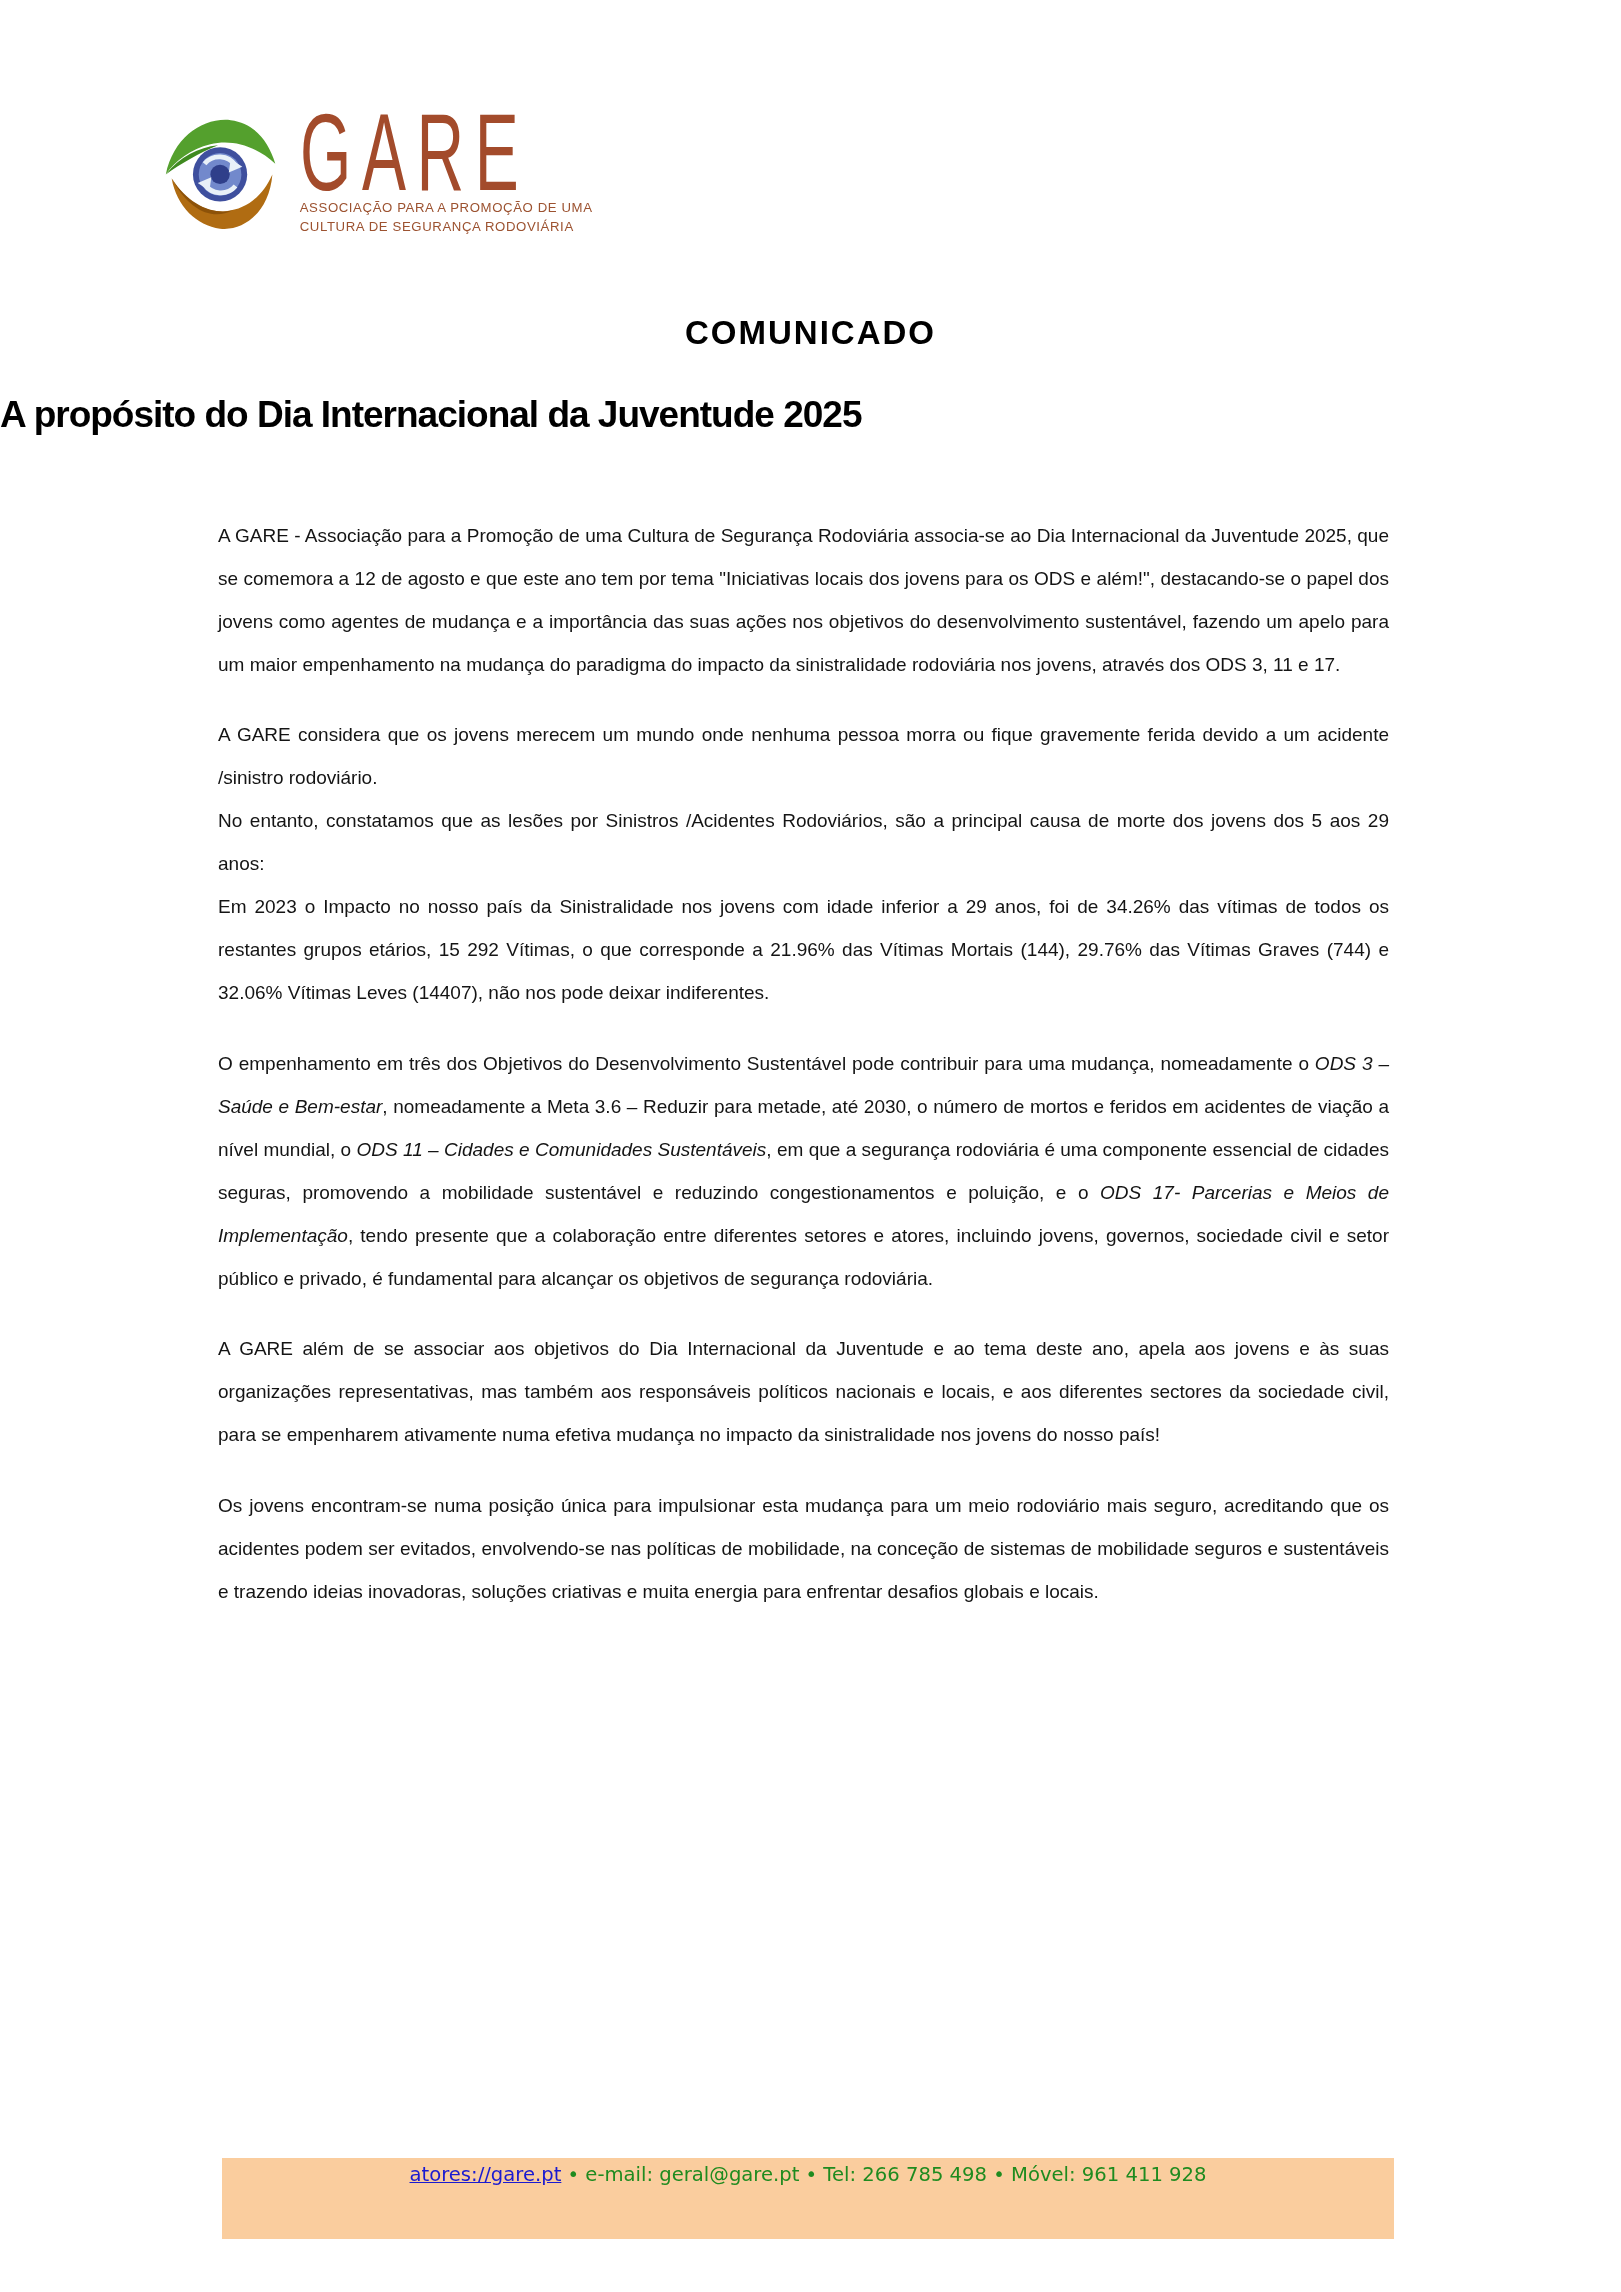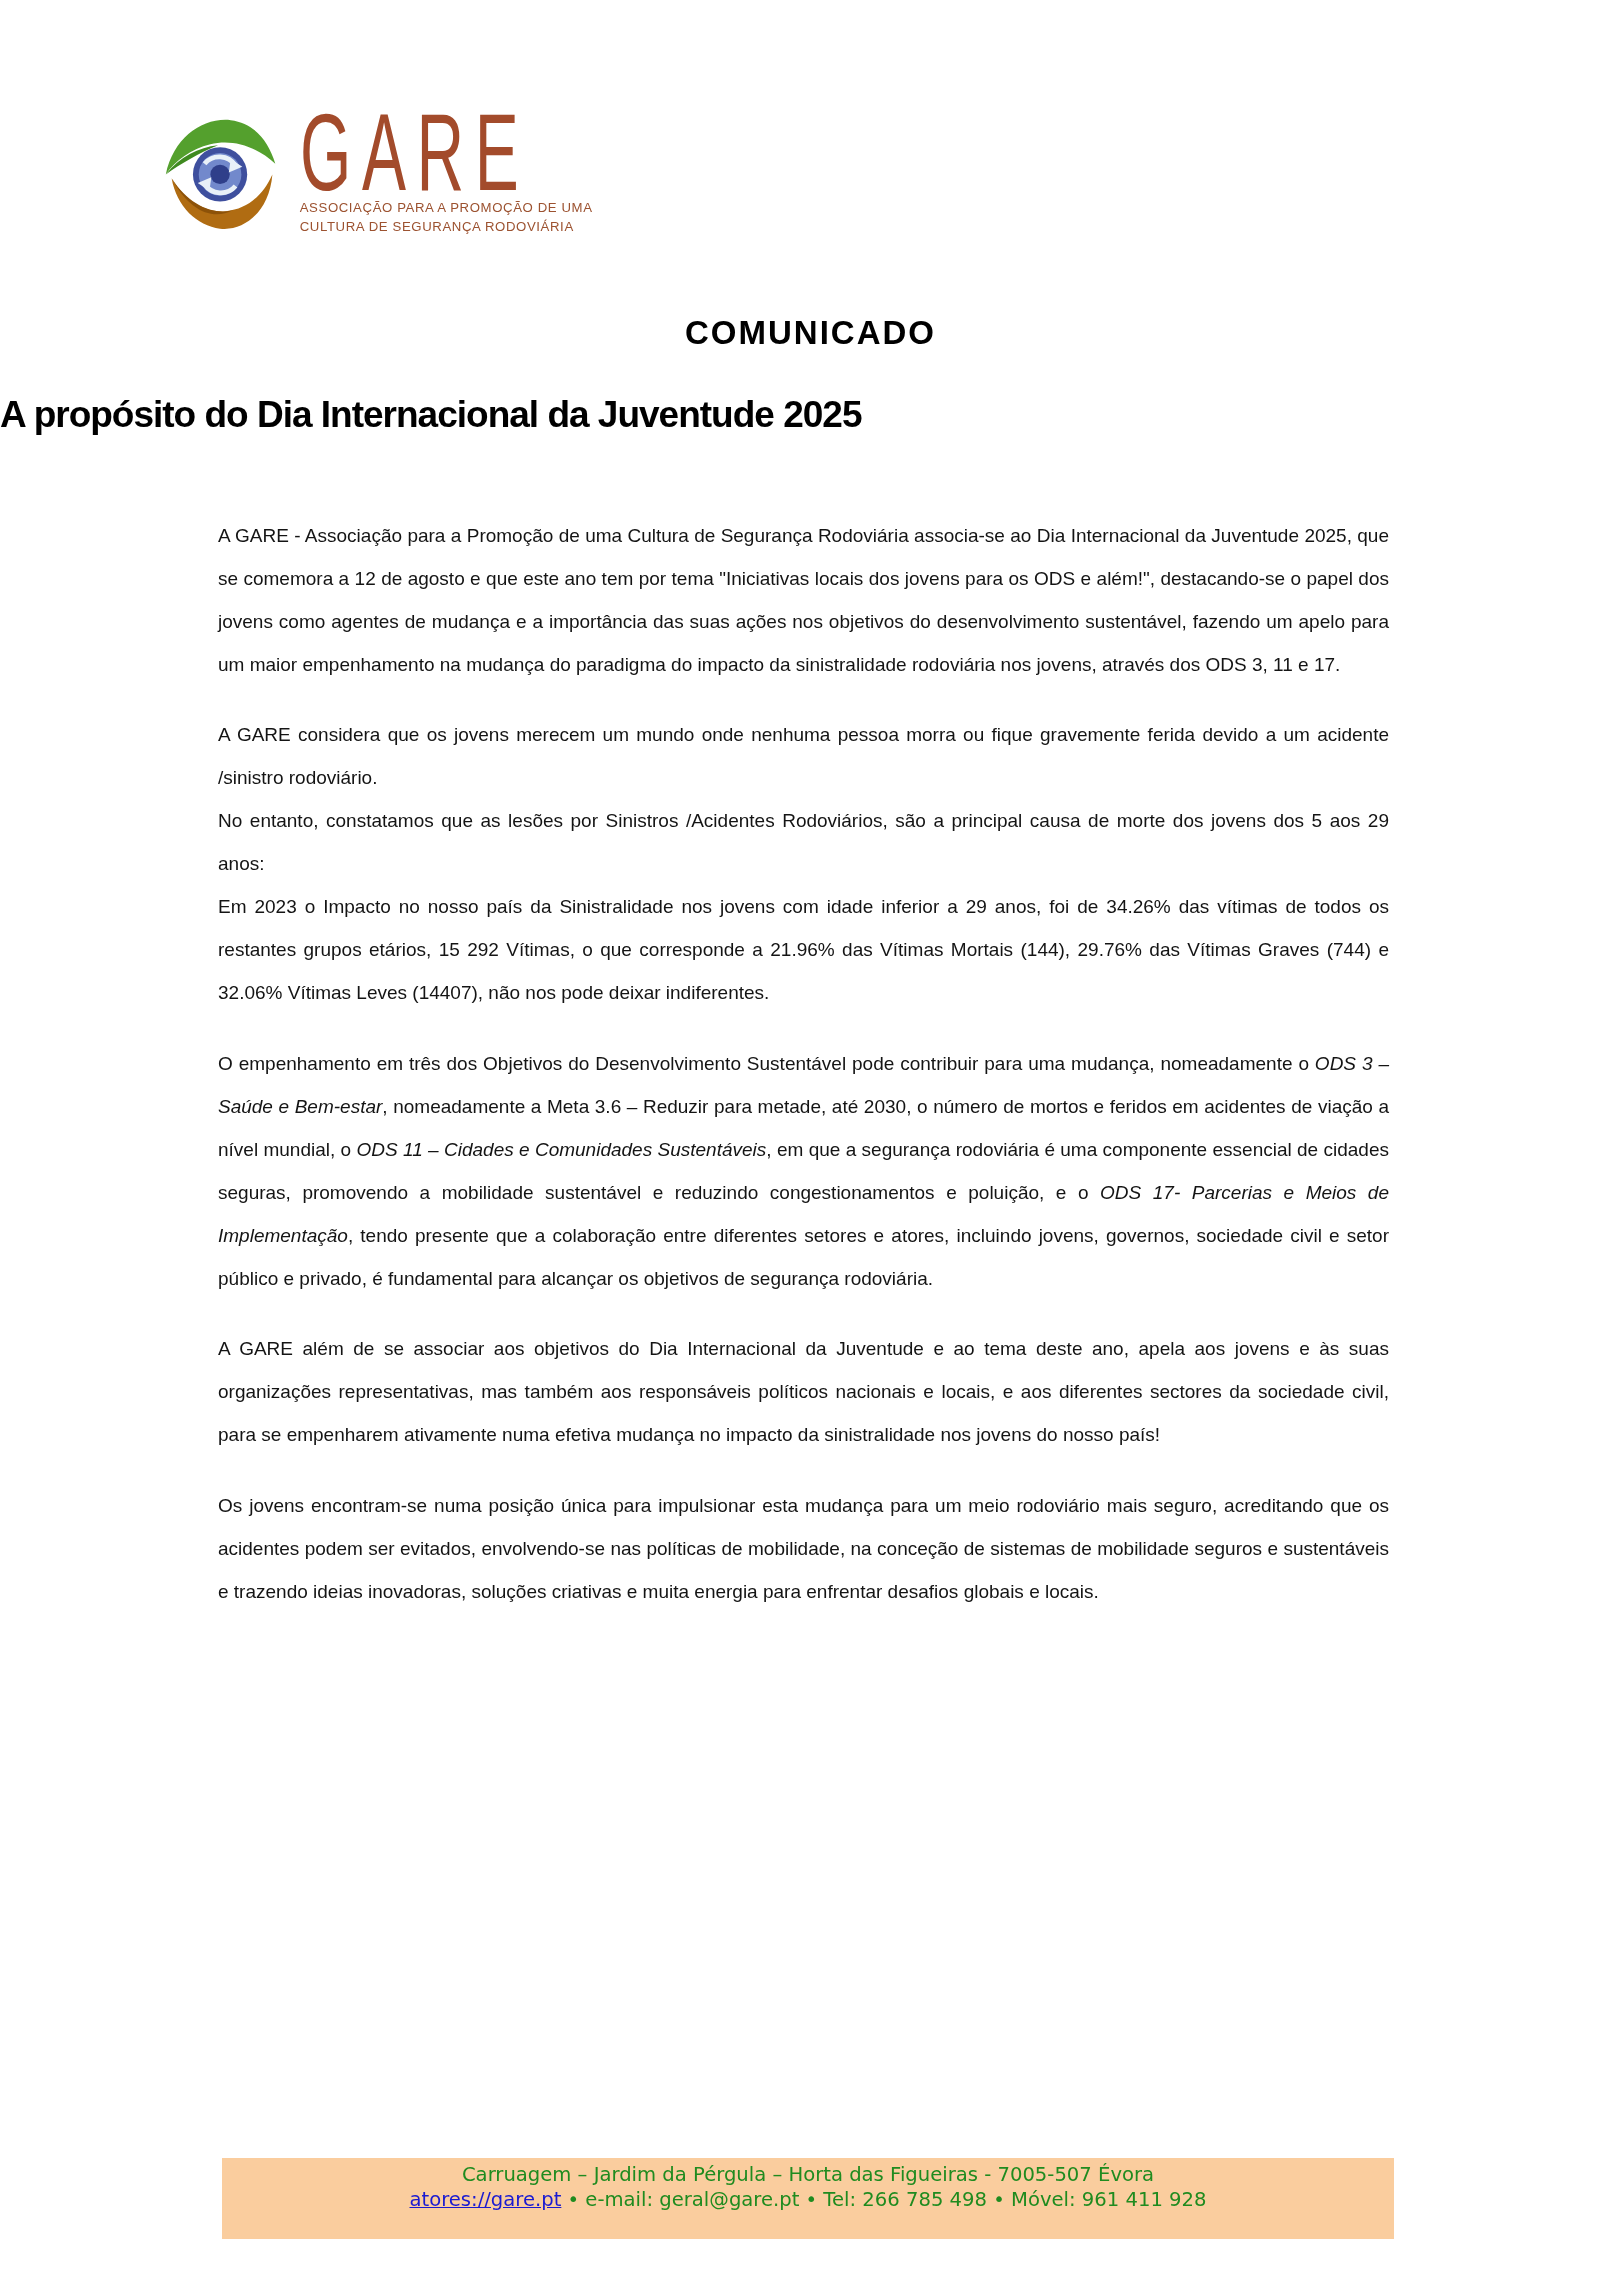--- a/index.html
+++ b/index.html
@@ -69,16 +69,15 @@
 
 <div class="bodytext">
     <div class="para"><span>A GARE - Associação para a Promoção de uma Cultura de Segurança Rodoviária associa-se ao Dia Internacional da Juventude 2025, que se comemora a 12 de agosto e que este ano tem por tema "Iniciativas locais dos jovens para os ODS e além!", destacando-se o papel dos jovens como agentes de mudança e a importância das suas ações nos objetivos do desenvolvimento sustentável, fazendo um apelo para um maior empenhamento na mudança do paradigma do impacto da sinistralidade rodoviária nos jovens, através dos ODS 3, 11 e 17.</span></div>
     <div class="para"><span>A GARE considera que os jovens merecem um mundo onde nenhuma pessoa morra ou fique gravemente ferida devido a um acidente /sinistro rodoviário.</span><br><span>No entanto, constatamos que as lesões por Sinistros /Acidentes Rodoviários, são a principal causa de morte dos jovens dos 5 aos 29 anos:</span><br><span>Em 2023 o Impacto no nosso país da Sinistralidade nos jovens com idade inferior a 29 anos, foi de 34.26% das vítimas de todos os restantes grupos etários, 15 292 Vítimas, o que corresponde a 21.96% das Vítimas Mortais (144), 29.76% das Vítimas Graves (744) e 32.06% Vítimas Leves (14407), não nos pode deixar indiferentes.</span></div>
     <div class="para"><span>O empenhamento em três dos Objetivos do Desenvolvimento Sustentável pode contribuir para uma mudança, nomeadamente o </span><span class="it">ODS 3 – Saúde e Bem-estar</span><span>, nomeadamente a Meta 3.6 – Reduzir para metade, até 2030, o número de mortos e feridos em acidentes de viação a nível mundial, o </span><span class="it">ODS 11 – Cidades e Comunidades Sustentáveis</span><span>, em que a segurança rodoviária é uma componente essencial de cidades seguras, promovendo a mobilidade sustentável e reduzindo congestionamentos e poluição, e o </span><span class="it">ODS 17- Parcerias e Meios de Implementação</span><span>, tendo presente que a colaboração entre diferentes setores e atores, incluindo jovens, governos, sociedade civil e setor público e privado, é fundamental para alcançar os objetivos de segurança rodoviária.</span></div>
     <div class="para"><span>A GARE além de se associar aos objetivos do Dia Internacional da Juventude e ao tema deste ano, apela aos jovens e às suas organizações representativas, mas também aos responsáveis políticos nacionais e locais, e aos diferentes sectores da sociedade civil, para se empenharem ativamente numa efetiva mudança no impacto da sinistralidade nos jovens do nosso país!</span></div>
     <div class="para"><span>Os jovens encontram-se numa posição única para impulsionar esta mudança para um meio rodoviário mais seguro, acreditando que os acidentes podem ser evitados, envolvendo-se nas políticas de mobilidade, na conceção de sistemas de mobilidade seguros e sustentáveis e trazendo ideias inovadoras, soluções criativas e muita energia para enfrentar desafios globais e locais.</span></div>
   </div>
 
 <div class="footer">
-  <div>Carruagem – Jardim da Pérgula – Horta das Figueiras - 7005-507 Évora</div>
   <div><a href="#">atores://gare.pt</a><span> • e-mail: geral@gare.pt • Tel: 266 785 498 • Móvel: 961 411 928</span></div>
 </div>
 
 
 </body></html>

